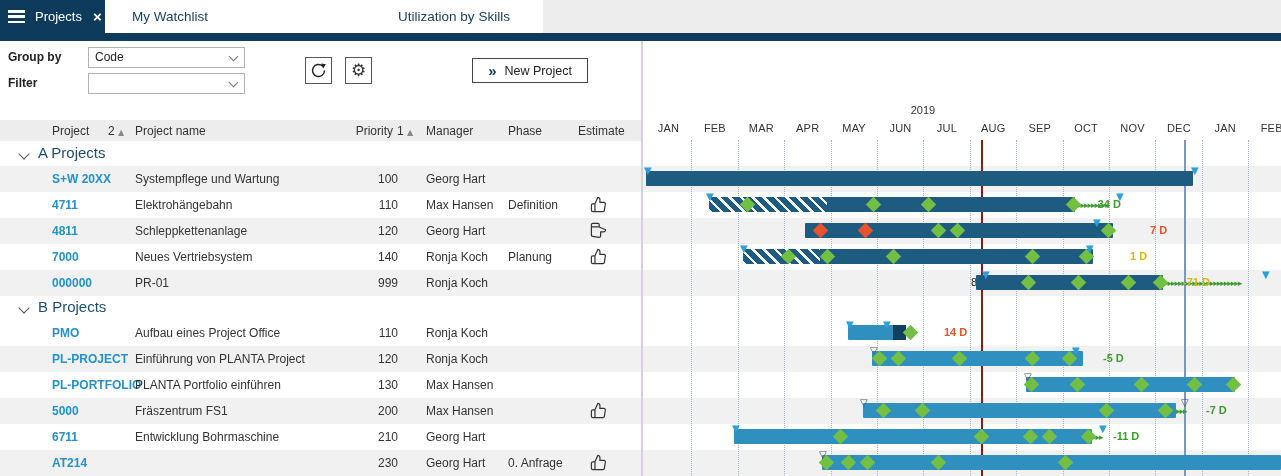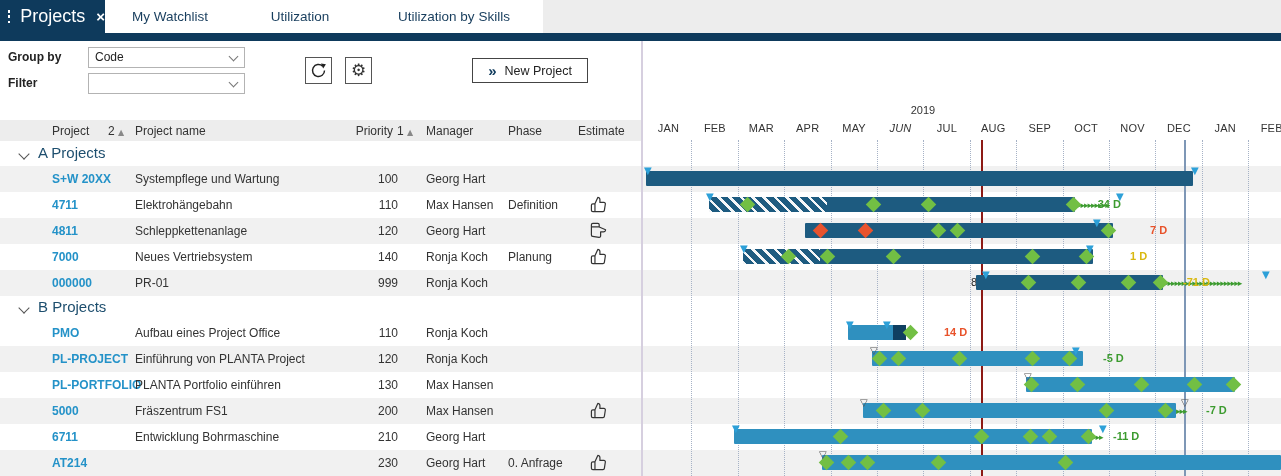--- a/index.html
+++ b/index.html
@@ -5,21 +5,21 @@
   html,body{margin:0;padding:0;background:#fff;}
   #app{position:relative;width:1281px;height:476px;overflow:hidden;
        font-family:"Liberation Sans",sans-serif;background:#fff;-webkit-font-smoothing:antialiased;}
   
   .tabbar{position:absolute;left:0;top:0;width:1281px;height:33px;background:#fff;}
   .tab-filler{position:absolute;left:543px;top:0;width:738px;height:33px;background:#ededed;}
   .tab-active{position:absolute;left:0;top:0;width:105px;height:33px;background:#0e3a5c;color:#fff;
       display:flex;align-items:center;}
   .burger{width:17px;height:13px;margin-left:8px;display:flex;flex-direction:column;justify-content:space-between;}
   .burger div{height:2.5px;background:#fff;}
-  .tab-active .tlabel{font-size:18px;margin-left:10px;}
+  .tab-active .tlabel{font-size:13px;margin-left:10px;}
   .tab-close{margin-left:11px;font-size:15px;font-weight:bold;line-height:1;}
   .tab{position:absolute;top:0;height:33px;display:flex;align-items:center;justify-content:center;
       color:#173d5d;font-size:13.5px;}
   .navy-strip{position:absolute;left:0;top:33px;width:1281px;height:8px;background:#0e3a5c;}
   
   .lbl{position:absolute;font-size:12px;font-weight:bold;color:#222;}
   .select{position:absolute;left:88px;width:157px;height:21px;border:1px solid #b3b3b3;background:#fff;
       font-size:12px;color:#222;line-height:19px;padding-left:6px;box-sizing:border-box;}
   .select .chev{position:absolute;right:7px;top:5px;width:6px;height:6px;
       border-right:1.5px solid #777;border-bottom:1.5px solid #777;transform:rotate(45deg);}
@@ -82,23 +82,20 @@
           <div></div>
           <div></div>
           <div></div>
         </div>
       <span class="tlabel">Projects</span>
       <span class="tab-close">×</span>
     </div>
     <div class="tab" style="left:105px;width:130px;">
       <span>My Watchlist</span>
     </div>
-    <div class="tab" style="left:235px;width:130px;">
-      <span>Utilization</span>
-    </div>
     <div class="tab" style="left:365px;width:178px;">
       <span>Utilization by Skills</span>
     </div>
   </div>
   <div class="navy-strip"></div>
 
   <span class="lbl" style="left:8px;top:50px;">Group by</span>
   <div class="select" style="top:47px;">
     <span>Code</span>
     <span class="chev"></span>
@@ -133,21 +130,21 @@
     <span style="left:578px;text-align:right;">Estimate</span>
   </div>
 
   <div class="yearlbl" style="left:883px;">2019</div>
   <div id="months">
       <span class="mon" style="left: 645px;">JAN</span>
       <span class="mon" style="left: 691.4px;">FEB</span>
       <span class="mon" style="left: 737.8px;">MAR</span>
       <span class="mon" style="left: 784.2px;">APR</span>
       <span class="mon" style="left: 830.6px;">MAY</span>
-      <span class="mon" style="left: 877px; font-style: italic;">JUN</span>
+      <span class="mon" style="left: 877px;">JUN</span>
       <span class="mon" style="left: 923.4px;">JUL</span>
       <span class="mon" style="left: 969.8px;">AUG</span>
       <span class="mon" style="left: 1016.2px;">SEP</span>
       <span class="mon" style="left: 1062.6px;">OCT</span>
       <span class="mon" style="left: 1109px;">NOV</span>
       <span class="mon" style="left: 1155.4px;">DEC</span>
       <span class="mon" style="left: 1201.8px;">JAN</span>
       <span class="mon" style="left: 1248.2px;">FEB</span>
     </div>
 

